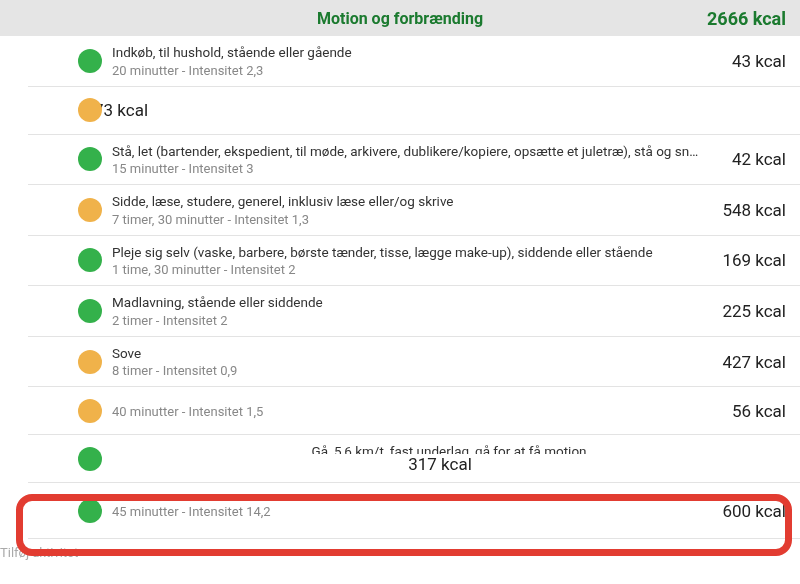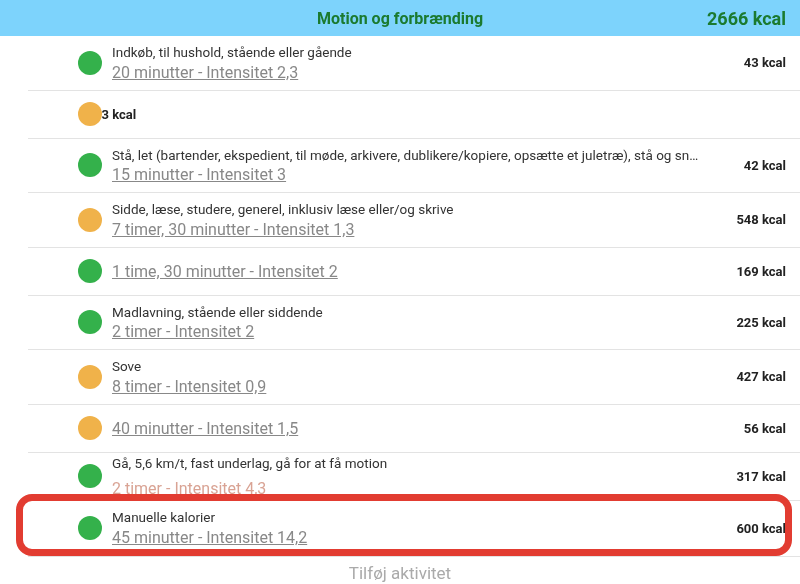--- a/index.html
+++ b/index.html
@@ -9,21 +9,21 @@
       width: 800px;
       height: 584px;
       overflow: hidden;
       position: relative;
     }
     .container {
       width: 100%;
       padding: 0;
     }
     .header {
-      background: #7dd3fc;
+      background: #e5e5e5;
       display: flex;
       align-items: center;
       justify-content: center;
       position: relative;
       padding: 8px 14px;
       height: 36px;
     }
     .header-title {
       color: #1b7a2f;
       font-weight: 700;
@@ -69,55 +69,54 @@
     .row-title {
       color: #333;
       font-size: 13.5px;
       white-space: nowrap;
       overflow: hidden;
       text-overflow: ellipsis;
       line-height: 1.3;
     }
     .row-sub {
       color: #888;
-      font-size: 16px;
+      font-size: 13px;
       margin-top: 1px;
       white-space: nowrap;
       overflow: hidden;
       text-overflow: ellipsis;
-      text-decoration: underline;
     }
     .row-value {
       flex: 0 0 auto;
       color: #222;
-      font-weight: 700;
-      font-size: 13px;
+      font-weight: 400;
+      font-size: 17px;
       padding-left: 16px;
       white-space: nowrap;
     }
     .highlight-box {
       position: absolute;
       left: 16px;
       right: 8px;
       top: 494px;
       height: 62px;
       border: 7px solid #e23c31;
       border-radius: 16px;
       pointer-events: none;
       z-index: 10;
     }
     .add-activity {
-      text-align: center;
       color: #aaa;
-      font-size: 17px;
+      font-size: 13px;
       padding-top: 6px;
     }
     
     .row.partial {
       overflow: hidden;
+      flex-direction: column;
     }
     .row.partial .row-sub {
       color: #d9a394; 
       margin-top: 6px;
     }
   </style>
 </head>
 <body>
 
 <div class="container">
@@ -156,20 +155,21 @@
       <div class="row-body">
         <div class="row-title">Sidde, læse, studere, generel, inklusiv læse eller/og skrive</div>
         <div class="row-sub">7 timer, 30 minutter - Intensitet 1,3</div>
       </div>
       <div class="row-value">548 kcal</div>
     </div>
 
     <div class="row">
       <span class="dot green"></span>
       <div class="row-body">
+        <div class="row-title">Pleje sig selv (vaske, barbere, børste tænder, tisse, lægge make-up), siddende eller stående</div>
         <div class="row-sub">1 time, 30 minutter - Intensitet 2</div>
       </div>
       <div class="row-value">169 kcal</div>
     </div>
 
     <div class="row">
       <span class="dot green"></span>
       <div class="row-body">
         <div class="row-title">Madlavning, stående eller siddende</div>
         <div class="row-sub">2 timer - Intensitet 2</div>
@@ -199,21 +199,20 @@
       <div class="row-body">
         <div class="row-title">Gå, 5,6 km/t, fast underlag, gå for at få motion</div>
         <div class="row-sub">2 timer - Intensitet 4,3</div>
       </div>
       <div class="row-value">317 kcal</div>
     </div>
 
     <div class="row" style="min-height:56px;">
       <span class="dot green"></span>
       <div class="row-body">
-        <div class="row-title">Manuelle kalorier</div>
         <div class="row-sub">45 minutter - Intensitet 14,2</div>
       </div>
       <div class="row-value">600 kcal</div>
     </div>
 
   </div>
 
   <div class="add-activity">Tilføj aktivitet</div>
 </div>
 

